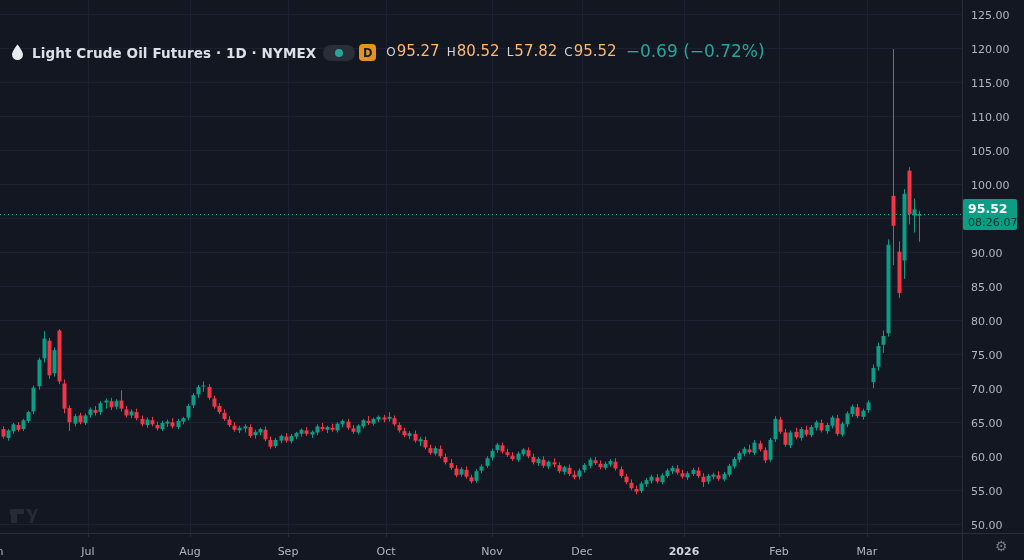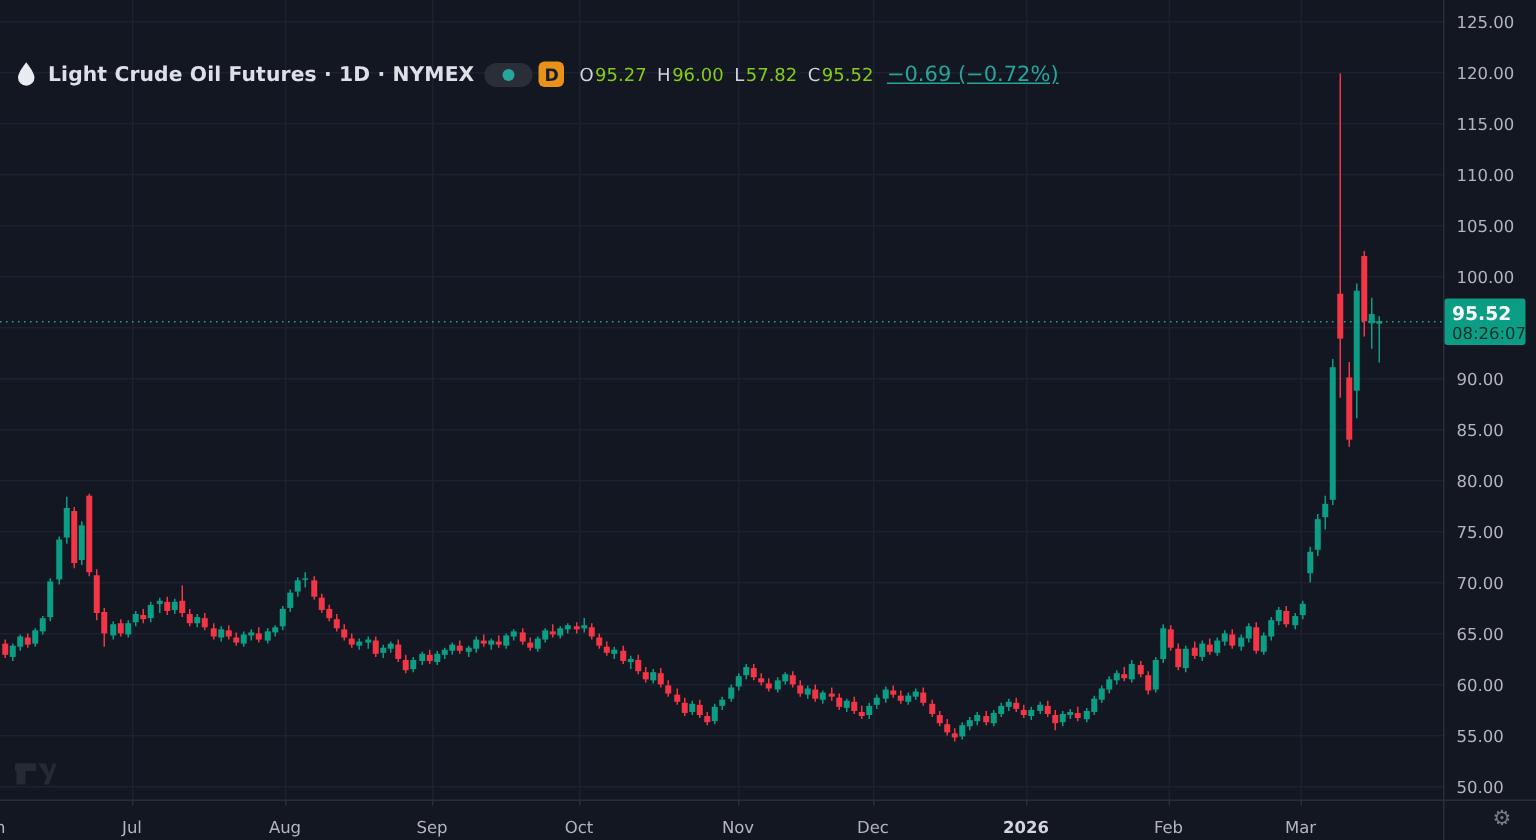--- a/index.html
+++ b/index.html
@@ -12,22 +12,22 @@
   .header{position:absolute;top:5px;left:10px;display:flex;align-items:flex-end;gap:7px;z-index:6;margin-top:36px;}
   .drop{display:flex;align-items:center;}
   .title{color:#dde1e7;font-size:13.5px;font-weight:bold;letter-spacing:.1px;}
   .pill{width:32px;height:16px;background:#2a2e39;border-radius:8px;display:flex;align-items:center;justify-content:center;}
   .pill .dot{width:8px;height:8px;border-radius:50%;background:#26a69a;}
   .dbadge{width:17px;height:17px;border-radius:4px;background:#e8921a;color:#16202c;font-size:11.5px;
           font-weight:bold;display:flex;align-items:center;justify-content:center;margin-left:-3px;}
   .ohlc{display:flex;align-items:center;gap:7px;margin-left:3px;}
   .ohlc .grp{display:flex;align-items:baseline;gap:1px;}
   .ohlc .lbl{color:#d1d4dc;font-size:12px;}
-  .ohlc .val{color:#84cc16;font-size:12px;}
-  .ohlc .chg{color:#26a69a;font-size:14px;margin-left:2px;text-decoration:underline;}
+  .ohlc .val{color:#fdba74;font-size:15px;}
+  .ohlc .chg{color:#26a69a;font-size:17px;margin-left:2px;}
 
   .price-badge{position:absolute;left:963px;width:54px;height:31px;background:#0c9e85;border-radius:2px;
                z-index:5;display:flex;flex-direction:column;justify-content:center;padding-left:5px;box-sizing:border-box;}
   .price-badge .p{color:#ffffff;font-size:12.5px;font-weight:bold;line-height:15px;}
   .price-badge .c{color:#0b2f28;font-size:11px;line-height:13px;}
 
   .watermark{position:absolute;left:8px;top:504px;z-index:2;}
   .gear{position:absolute;left:995px;top:538px;color:#787b86;font-size:14px;z-index:4;cursor:pointer;}
 </style>
 </head>
@@ -470,21 +470,21 @@
       <span class="dot"></span>
     </span>
     <span class="dbadge">D</span>
     <span class="ohlc">
       <span class="grp">
         <span class="lbl">O</span>
           <span class="val">95.27</span>
       </span>
       <span class="grp">
         <span class="lbl">H</span>
-          <span class="val">96.00</span>
+          <span class="val">80.52</span>
       </span>
       <span class="grp">
         <span class="lbl">L</span>
           <span class="val">57.82</span>
       </span>
       <span class="grp">
         <span class="lbl">C</span>
           <span class="val">95.52</span>
       </span>
       <span class="chg">−0.69 (−0.72%)</span>

